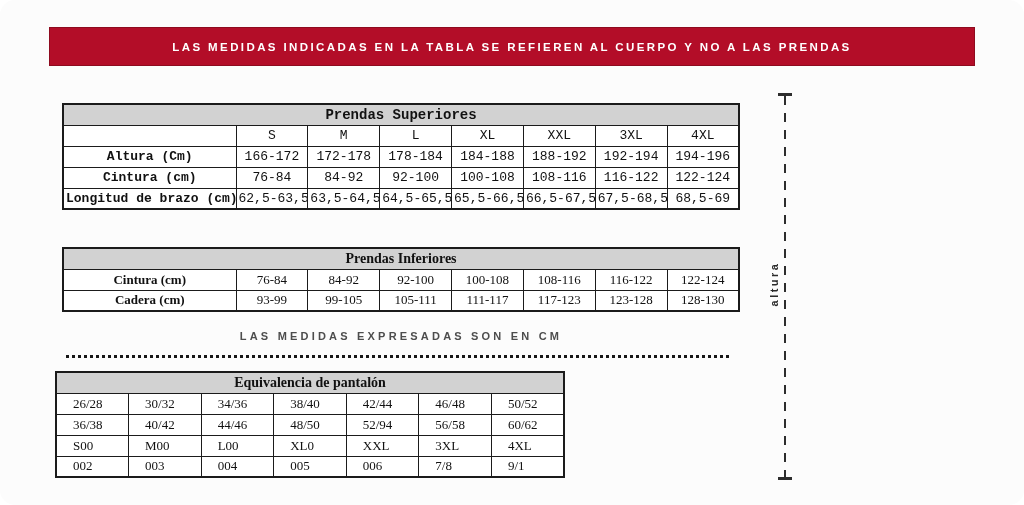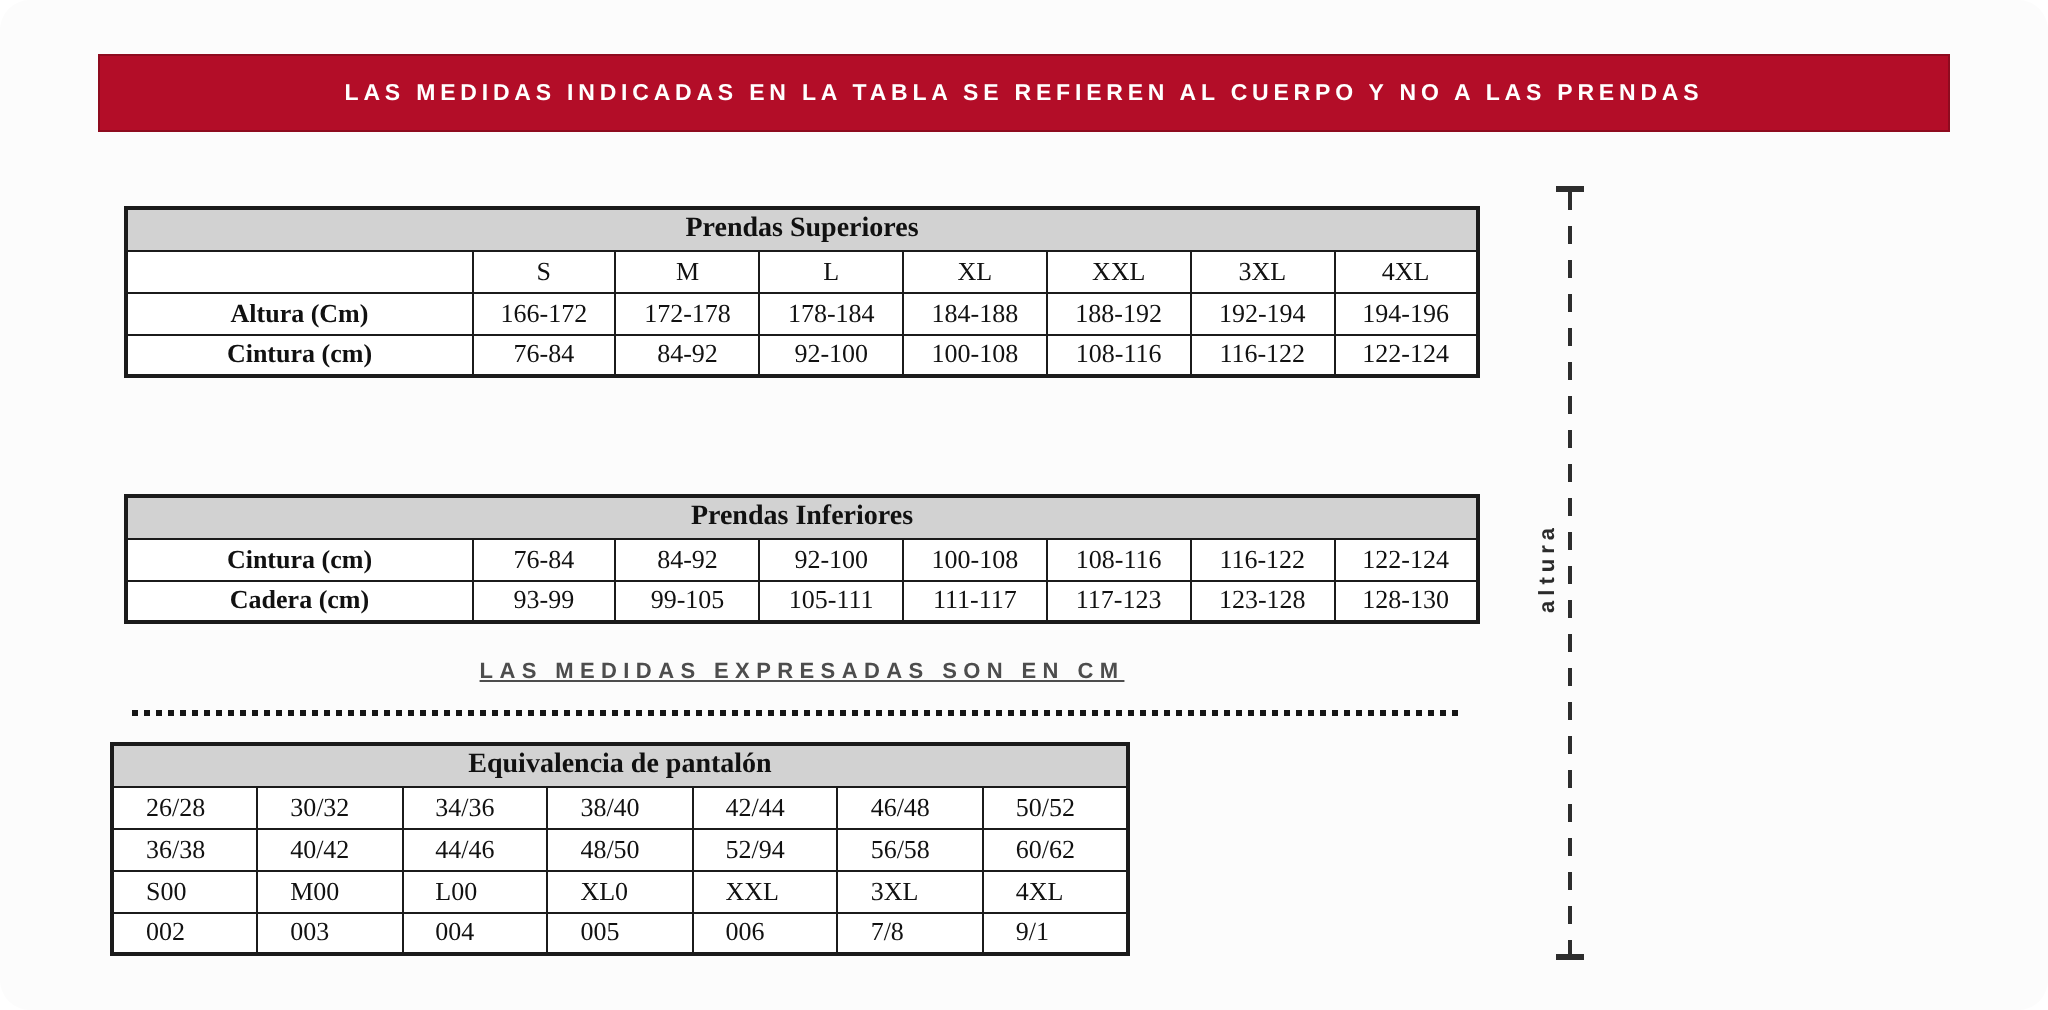--- a/index.html
+++ b/index.html
@@ -24,30 +24,29 @@
     background: #ffffff; border: 2px solid #1b1b1b;
     font-family: "Liberation Serif", serif; font-size: 13px; color: #111;
   }
   table.sizetbl td {
     border: 1px solid #1b1b1b; height: 21px; text-align: center;
     vertical-align: middle; padding: 0 2px; overflow: hidden; white-space: nowrap;
   }
   table.sizetbl td.ttl { background: #d2d2d2; font-weight: bold; font-size: 14px; }
   table.sizetbl td.lbl { font-weight: bold; }
   table.sizetbl td.left { text-align: left; padding-left: 16px; }
-  #table-superiores { left: 62px; top: 103px; width: 678px; }
+  #table-superiores { left: 62px; top: 103px; width: 678px; font-family: Liberation Mono, monospace; }
   #table-inferiores { left: 62px; top: 247px; width: 678px; }
   #table-equivalencia { left: 55px; top: 371px; width: 510px; }
 
   
   .note {
     position: absolute; left: 62px; top: 330px; width: 678px; text-align: center;
     color: #4d4d4d; font-size: 11px; font-weight: bold; letter-spacing: 3.2px;
     white-space: nowrap;
-    text-decoration: underline;
   }
   .divider {
     position: absolute; left: 66px; top: 355px; width: 664px; height: 3px;
     background: repeating-linear-gradient(to right, #161616 0 3px, transparent 3px 6px);
   }
 
   
   .altura-line {
     position: absolute; left: 784px; top: 96px; width: 2px; height: 381px;
     background: repeating-linear-gradient(to bottom, #2d2d2d 0 9px, transparent 9px 17px);
@@ -121,20 +120,30 @@
         <tr>
           <td class="lbl">Cintura (cm)</td>
           <td>76-84</td>
           <td>84-92</td>
           <td>92-100</td>
           <td>100-108</td>
           <td>108-116</td>
           <td>116-122</td>
           <td>122-124</td>
         </tr>
+        <tr>
+          <td class="lbl">Longitud de brazo (cm)</td>
+          <td>62,5-63,5</td>
+          <td>63,5-64,5</td>
+          <td>64,5-65,5</td>
+          <td>65,5-66,5</td>
+          <td>66,5-67,5</td>
+          <td>67,5-68,5</td>
+          <td>68,5-69</td>
+        </tr>
       </tbody>
     </table>
 
   <table class="sizetbl" id="table-inferiores">
       <colgroup>
         <col style="width:173px">
         <col>
         <col>
         <col>
         <col>

